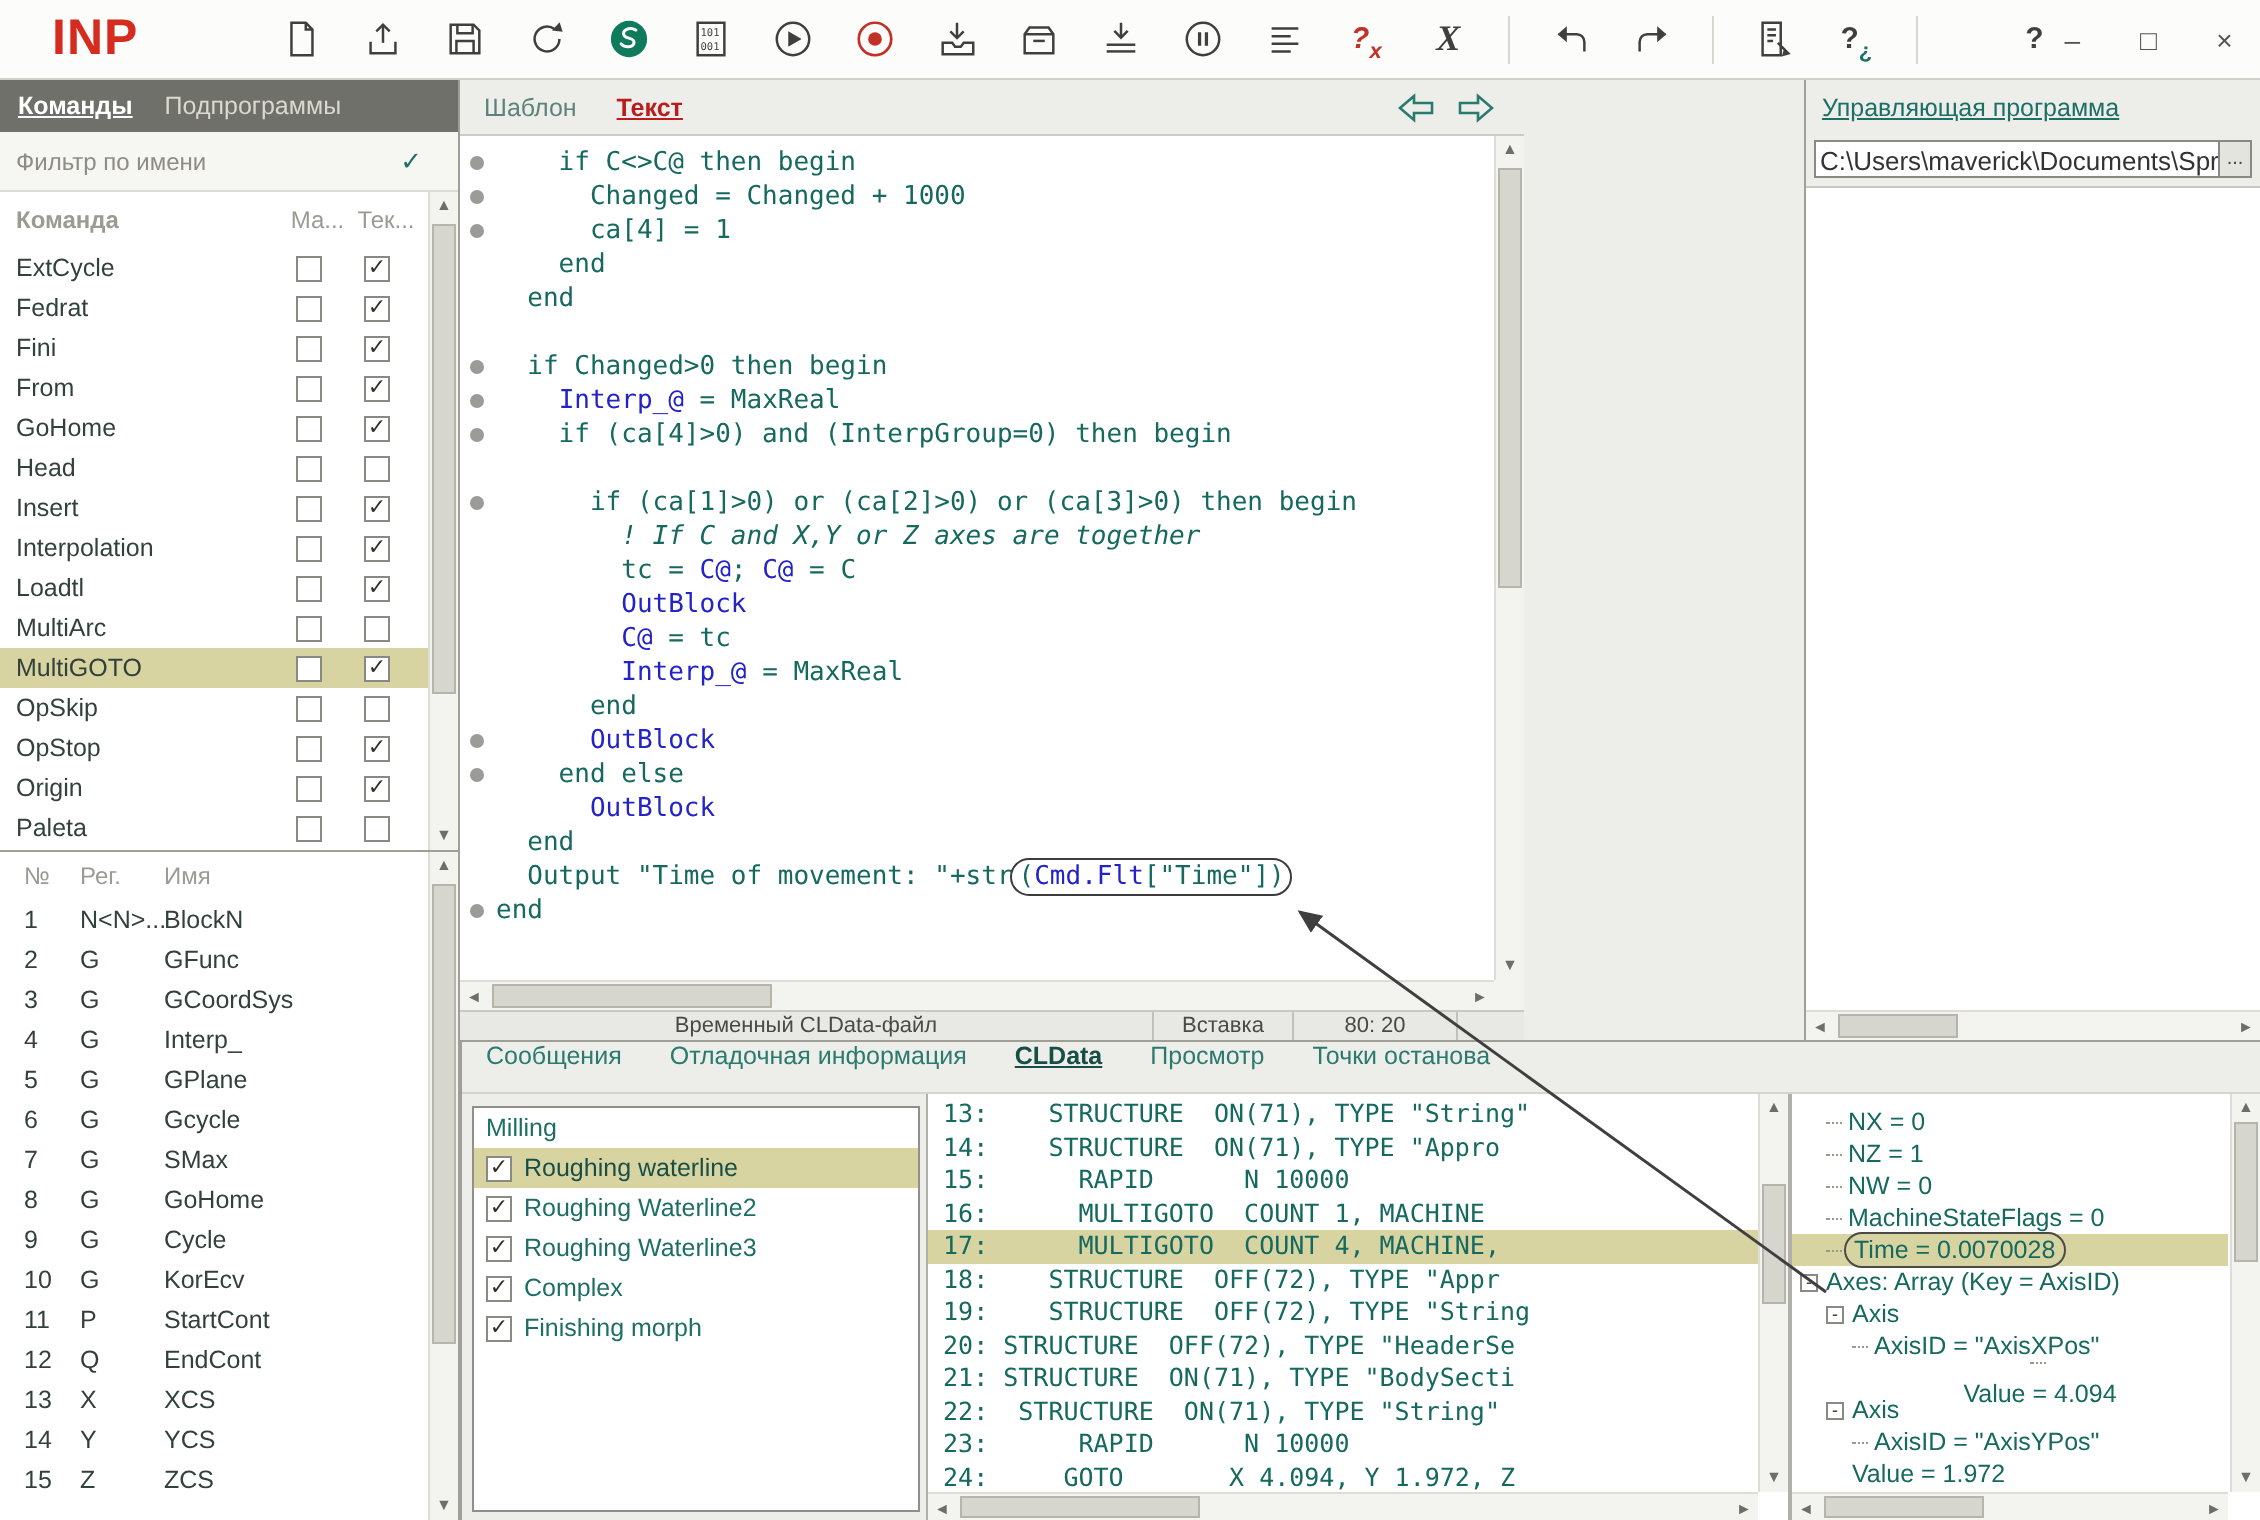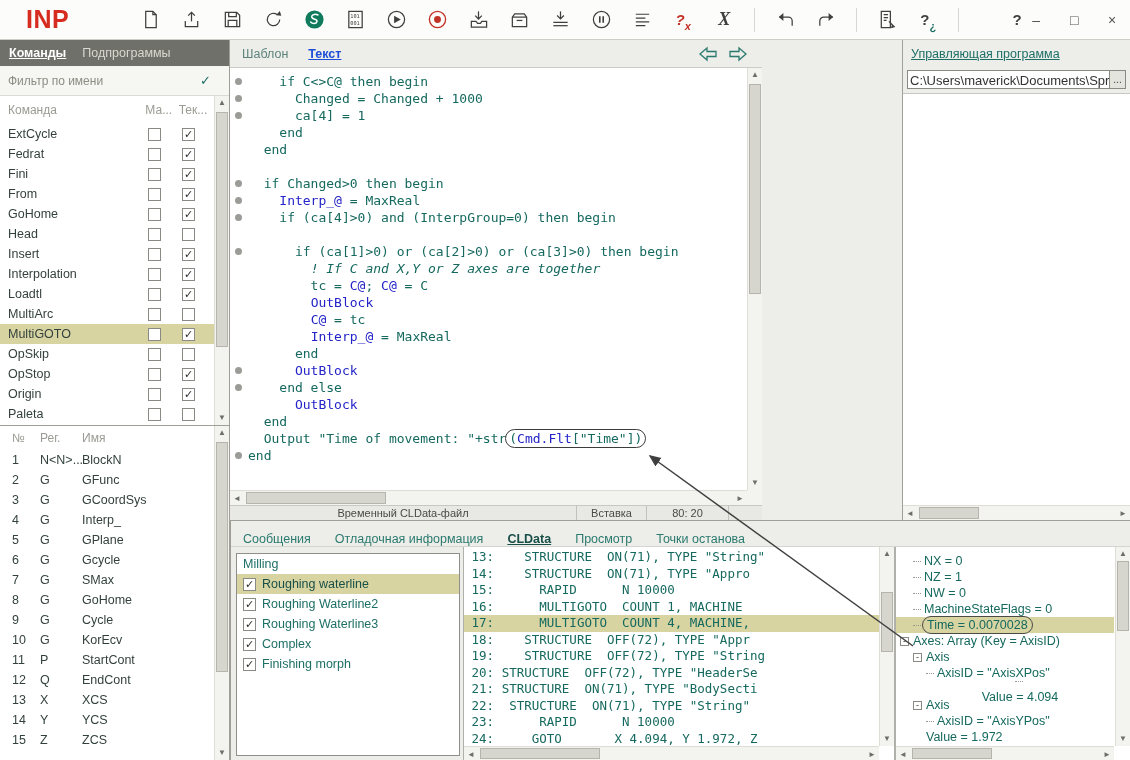--- a/index.html
+++ b/index.html
@@ -33,21 +33,21 @@
 
 
 #commands{position:absolute;left:0;top:40px;width:230px;height:385px;background:#fff;border-right:1px solid #9f9f98;}
 .lt-tabs{height:26px;background:#70706a;display:flex;align-items:center;gap:16px;padding-left:9px;}
 .lt-tab{color:#d9d9d0;font-size:12.5px;}
 .lt-tab.active{color:#fff;font-weight:bold;text-decoration:underline;}
 .filter{position:absolute;top:26px;left:0;right:0;height:30px;background:#f6f6f2;border-bottom:1px solid #dcdcd6;display:flex;align-items:center;}
 .filter-label{color:#8d8d85;margin-left:8px;}
 .filter-check{margin-left:auto;margin-right:18px;color:#1d6f66;font-size:13px;}
 .colhead{position:absolute;top:56px;left:0;right:15px;height:28px;display:flex;align-items:center;color:#9b9b93;}
-.ch-name{padding-left:8px;width:148px;}
+.ch-name{padding-left:8px;width:148px;font-weight:bold;}
 .ch-ma{width:34px;}
 .ch-tek{width:36px;}
 #cmd-rows{position:absolute;top:84px;left:0;right:15px;bottom:0;overflow:hidden;}
 .cmdrow{height:20px;display:flex;align-items:center;font-size:12.5px;color:#33413c;}
 .cmdrow.sel{background:#d8d4a2;}
 .cmdname{padding-left:8px;width:148px;white-space:nowrap;overflow:hidden;}
 .cb{flex:0 0 13px;width:13px;height:13px;border:1px solid #8a8a84;background:#fff;font-size:11px;line-height:11px;text-align:center;color:#2e2e2a;}
 .cmdrow .cb + .cb{margin-left:21px;}
 #cmd-sb{top:56px;bottom:0;right:0;}
 
@@ -60,21 +60,21 @@
 .regrow{height:20px;display:flex;align-items:center;font-size:12.5px;color:#33413c;}
 .reg-n{padding-left:12px;width:40px;}
 .reg-reg{width:42px;white-space:nowrap;}
 .reg-name{flex:1;white-space:nowrap;}
 #reg-sb{top:0;bottom:0;right:0;}
 
 
 #editor{position:absolute;left:230px;top:40px;width:532px;height:480px;background:#fff;}
 #ed-tabs{position:absolute;top:0;left:0;right:0;height:28px;background:#ededea;border-bottom:1px solid #cdcdc6;display:flex;align-items:center;gap:20px;padding-left:12px;}
 .ed-tab{color:#5c837b;font-size:12.5px;}
-.ed-tab.active{color:#1d4ed8;font-weight:bold;text-decoration:underline;}
+.ed-tab.active{color:#b91c1c;font-weight:bold;text-decoration:underline;}
 #ed-nav{margin-left:auto;display:flex;gap:10px;margin-right:14px;}
 .nav-btn{display:flex;align-items:center;}
 #code{position:absolute;top:28px;left:0;right:15px;bottom:30px;background:#fff;overflow:hidden;font-family:"DejaVu Sans Mono",monospace;font-size:13px;line-height:17px;padding-top:5px;}
 .cl{display:flex;height:17px;}
 .bp{flex:0 0 18px;position:relative;}
 .bp.on::after{content:"";position:absolute;left:5px;top:5px;width:7px;height:7px;border-radius:50%;background:#9b9b97;}
 .ct{white-space:pre;color:#15695e;}
 .c-blue{color:#2323c8;}
 .c-comment{font-style:italic;}
 .circle-hl{display:inline-block;border:1.4px solid #3c3c3c;border-radius:11px;padding:0 3px;margin:-2px -1px;}
@@ -92,21 +92,21 @@
 #rightpanel{position:absolute;left:902px;top:40px;width:228px;height:480px;background:#ededea;border-left:1px solid #9f9f98;}
 #rp-title{display:inline-block;margin:7px 0 0 8px;color:#1d6f66;font-size:12.5px;text-decoration:underline;}
 #rp-pathrow{position:absolute;top:30px;left:4px;right:4px;height:19px;display:flex;}
 #rp-path{flex:1;background:#fff;border:1px solid #8a8a84;font-size:13px;color:#333;padding:2px;white-space:nowrap;overflow:hidden;}
 #rp-browse{width:16px;background:#e4e4df;border:1px solid #8a8a84;border-left:none;text-align:center;font-size:10px;line-height:17px;color:#444;}
 #rp-content{position:absolute;top:53px;left:0;right:0;bottom:15px;background:#fff;border-top:1px solid #c8c8c2;}
 #rp-hsb{bottom:0;left:0;right:0;}
 
 
 #bottompanel{position:absolute;left:230px;top:520px;width:900px;height:240px;background:#ededea;border-top:1px solid #9f9f98;border-left:1px solid #9f9f98;}
-#bp-tabs{height:26px;display:flex;align-items:flex-end;gap:24px;padding-left:12px;border-bottom:1px solid #d5d5cf;}
+#bp-tabs{height:26px;display:flex;align-items:flex-start;gap:24px;padding-left:12px;border-bottom:1px solid #d5d5cf;}
 .bp-tab{color:#2a7a6e;font-size:12.5px;}
 .bp-tab.active{color:#174f47;font-weight:bold;text-decoration:underline;}
 #ops{position:absolute;left:5px;top:32px;width:224px;bottom:4px;background:#fff;border:1px solid #90908a;overflow:hidden;}
 #ops-head{height:20px;display:flex;align-items:center;padding-left:6px;color:#1d6f66;font-size:12.5px;}
 .opsrow{height:20px;display:flex;align-items:center;padding-left:6px;color:#1d6f66;font-size:12.5px;gap:6px;}
 .opsrow.sel{background:#d8d4a2;color:#174f47;}
 #cld{position:absolute;left:232px;width:432px;top:26px;bottom:0;background:#fff;border-left:1px solid #b0b0aa;border-right:1px solid #b0b0aa;}
 #cld-lines{position:absolute;top:2px;left:0;right:15px;bottom:14px;font-family:"DejaVu Sans Mono",monospace;font-size:12.5px;line-height:16.5px;color:#15695e;overflow:hidden;}
 .cldline{white-space:pre;height:16.5px;}
 .cldline.sel{background:#d8d4a2;}

